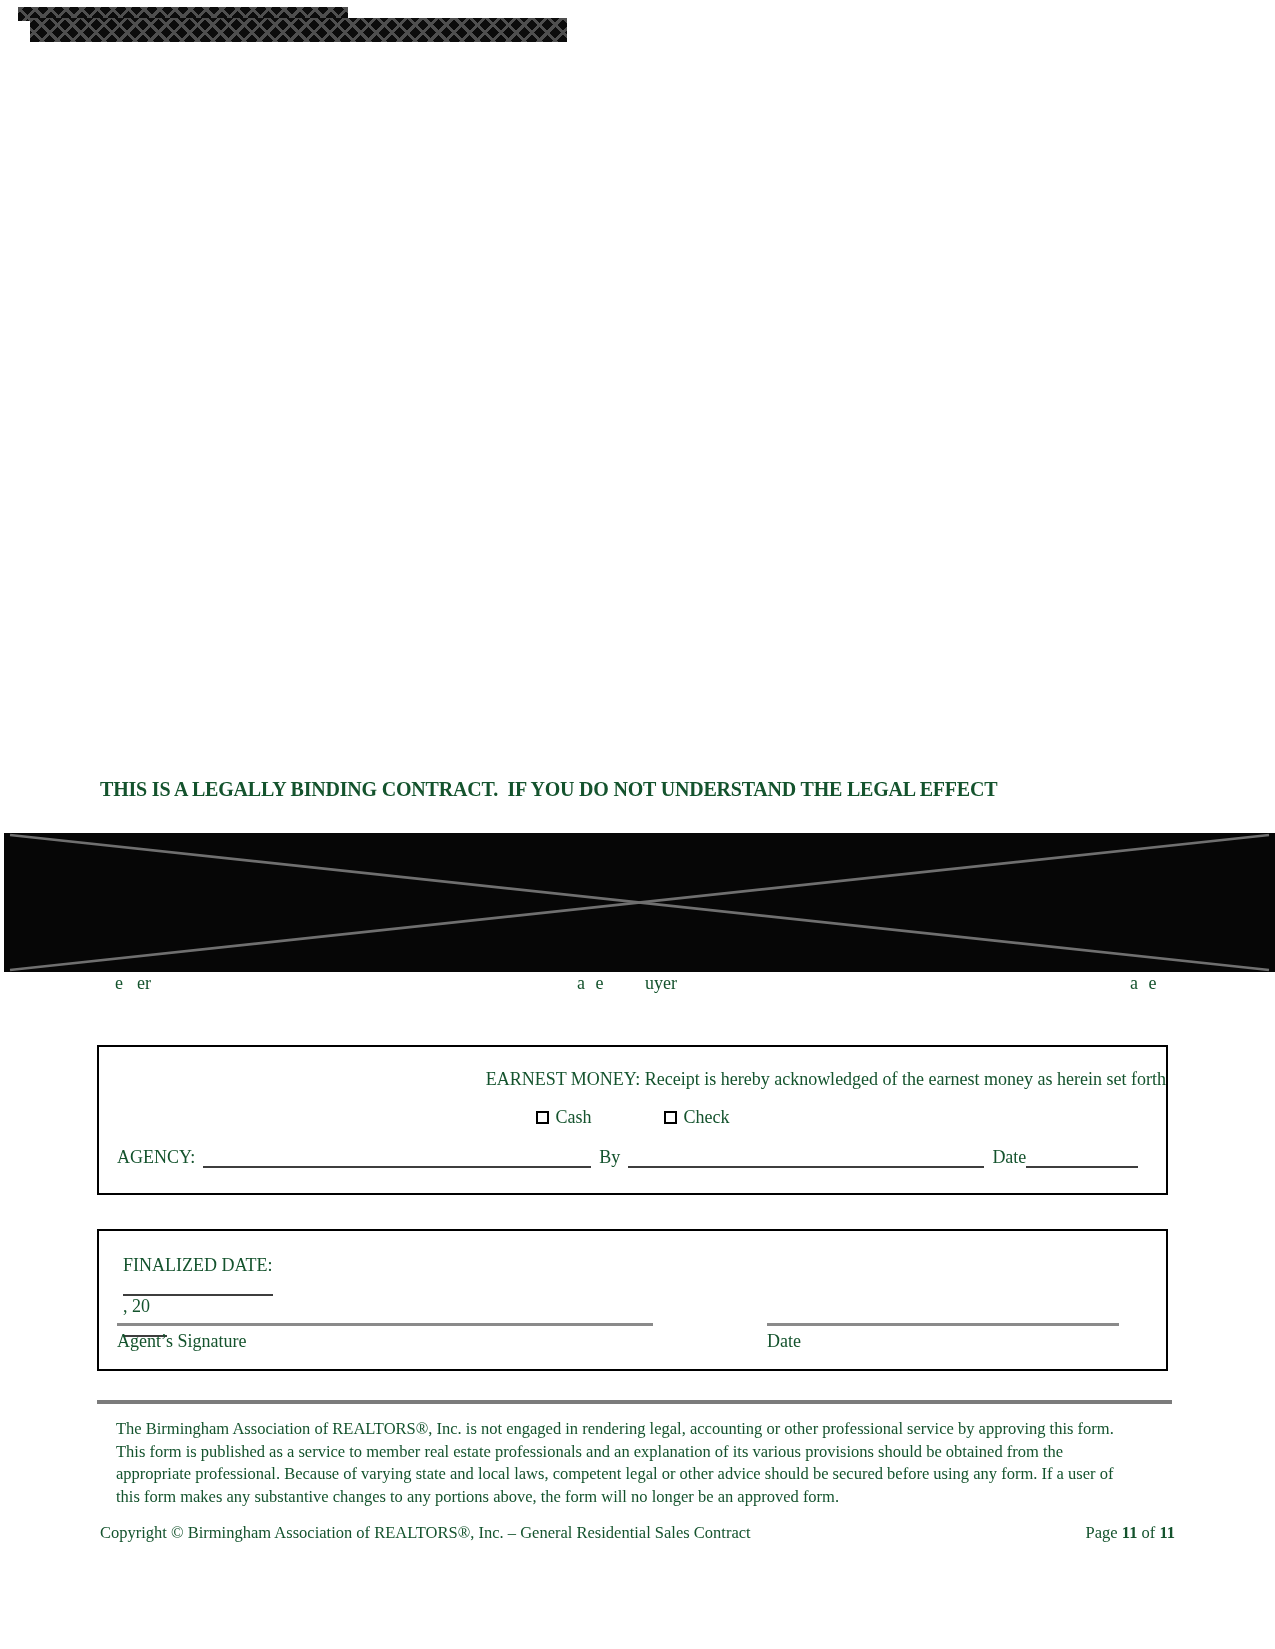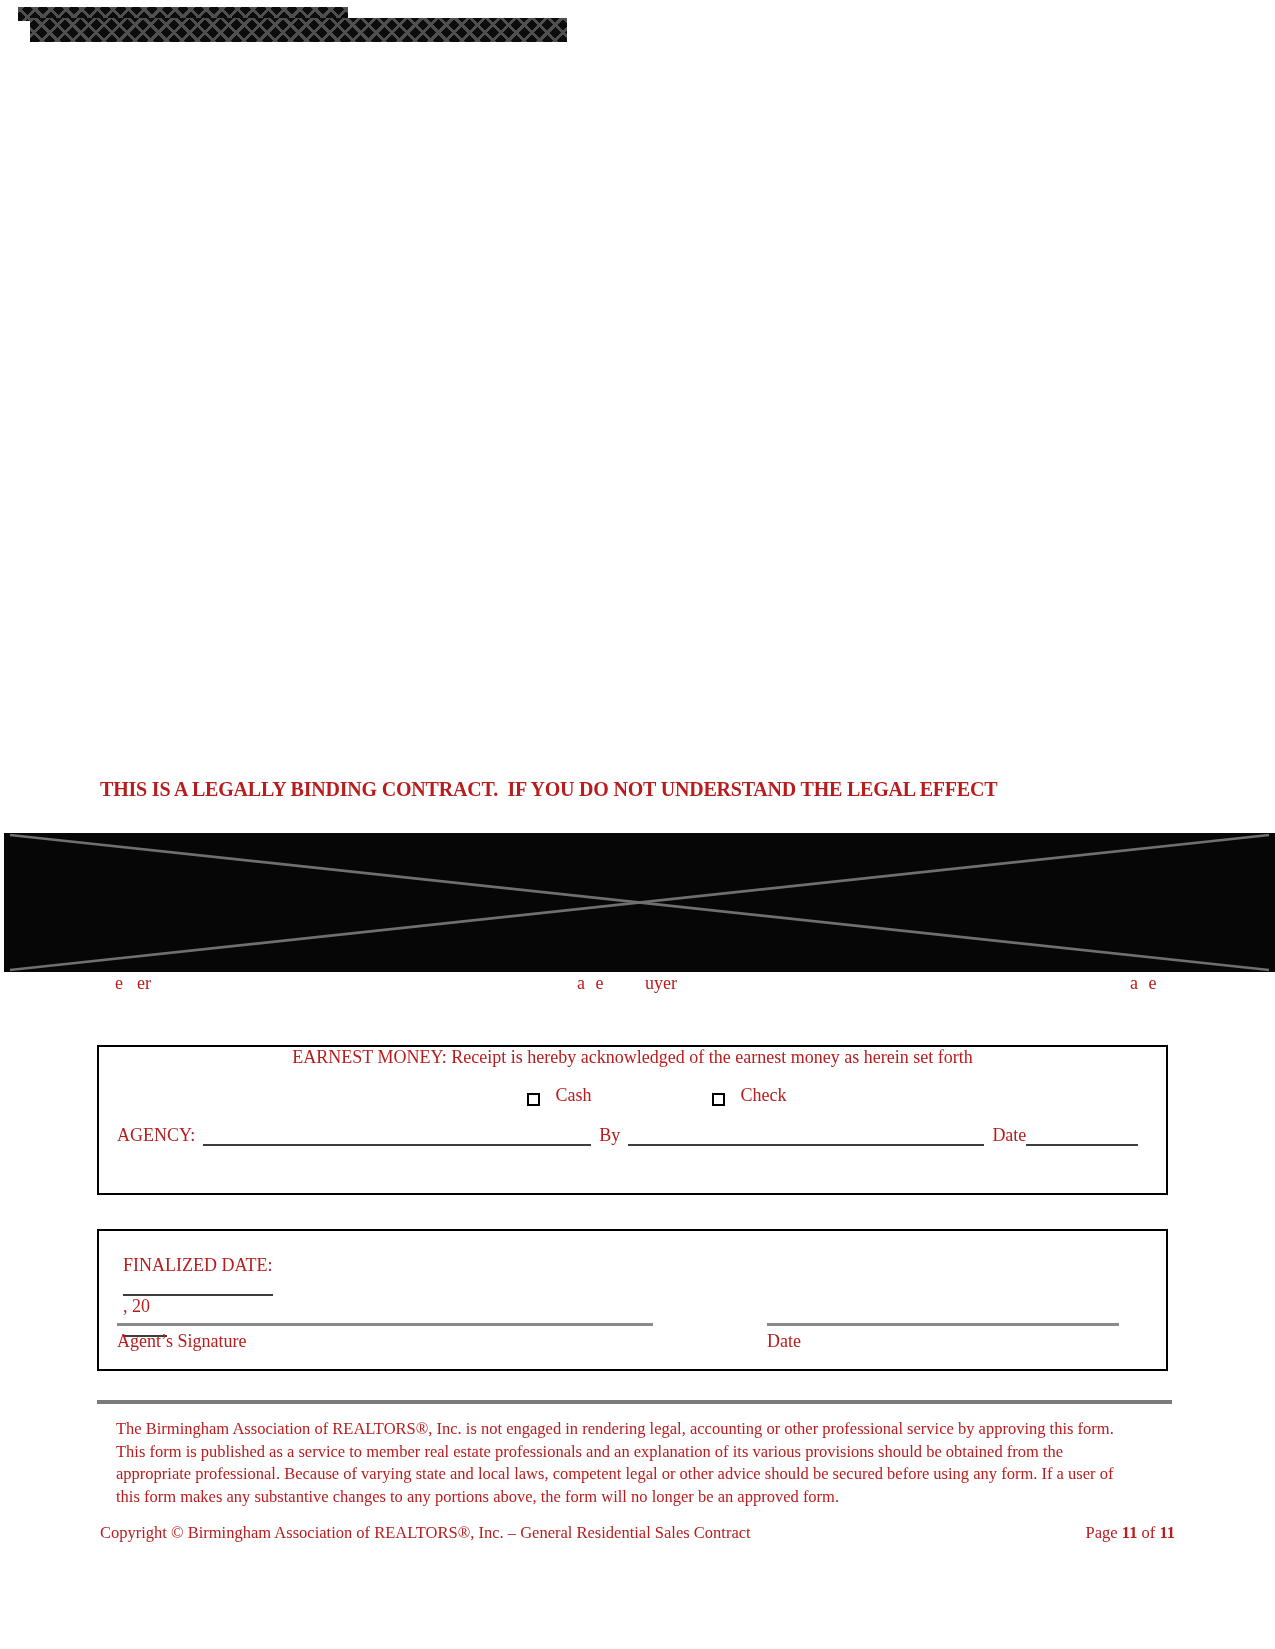--- a/index.html
+++ b/index.html
@@ -1,21 +1,21 @@
 <!DOCTYPE html>
 <html><head>
 <meta charset="utf-8">
 <style>
   html,body{margin:0;padding:0;background:#ffffff;}
   .page{
     position:relative;
     width:1275px;height:1649px;
     background:#ffffff;
     font-family:"Liberation Serif","DejaVu Serif",serif;
-    color:#b91c1c;
+    color:#14532d;
     overflow:hidden;
   }
   
   .redact-bar{
     position:absolute;
     background-color:#0c0c0c;
     background-image:
       repeating-linear-gradient(45deg,  rgba(0,0,0,0) 0 8px, #4f4f4f 8px 11px),
       repeating-linear-gradient(-45deg, rgba(0,0,0,0) 0 8px, #4f4f4f 8px 11px);
   }
@@ -39,25 +39,25 @@
   .frag-gap{word-spacing:6px;}
 
   .formbox{
     position:absolute;left:97px;width:1071px;
     border:2px solid #000;background:#fff;box-sizing:border-box;
     font-size:18px;
   }
   .earnest{top:1045px;height:150px;}
   .finalized{top:1229px;height:142px;}
 
-  .earnest-title{text-align:center;}
+  .earnest-title{margin-top:22px;text-align:right;}
   .checkbox-row{
     margin-top:17px;display:flex;justify-content:center;gap:72px;align-items:center;
   }
-  .checkbox-item{display:flex;align-items:flex-end;gap:16px;margin-left:48px;}
+  .checkbox-item{display:flex;align-items:center;gap:7px;}
   .cbox{
     display:inline-block;width:13px;height:13px;
     border:2px solid #000;box-sizing:border-box;background:#fff;
   }
   .agency-row{
     margin-top:19px;padding:0 18px;display:flex;align-items:flex-end;
   }
   .blank{
     display:inline-block;height:18px;
     border-bottom:2px solid #3d3d3d;vertical-align:baseline;

